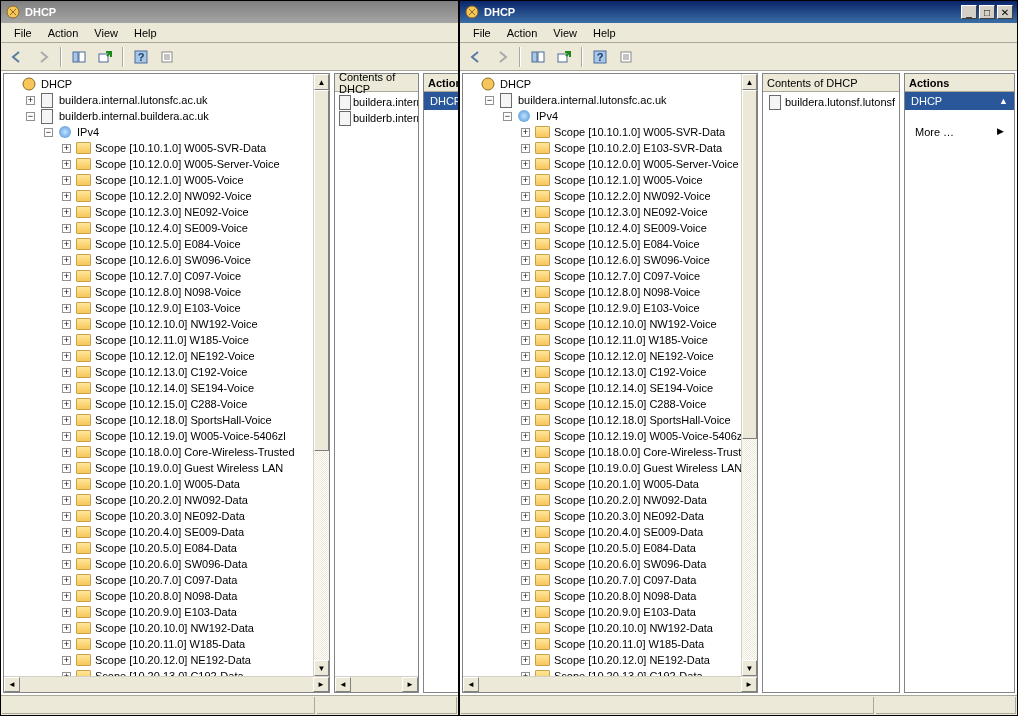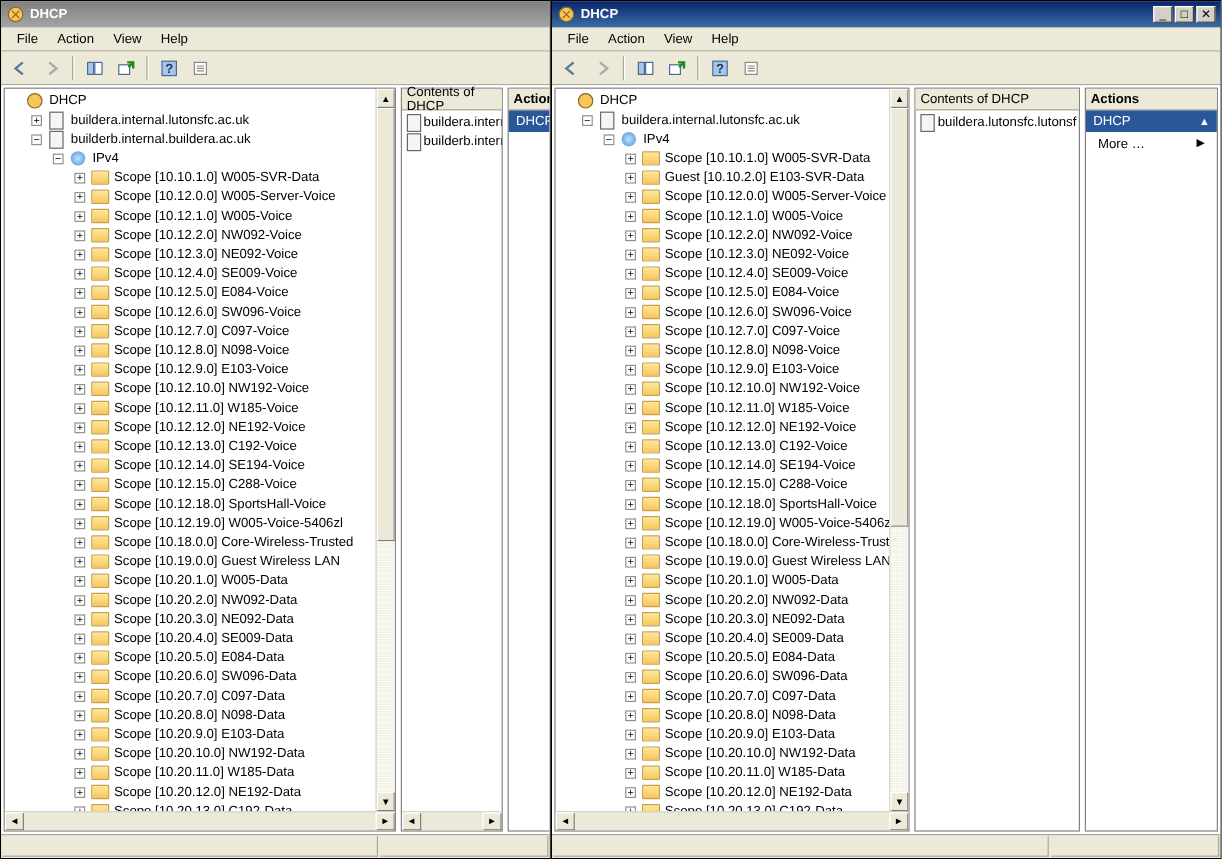--- a/index.html
+++ b/index.html
@@ -36,21 +36,21 @@
   .icon { width:16px; height:16px; display:inline-flex; align-items:center; justify-content:center; margin:0 2px;}
   .folder-icon::before { content:""; width:13px; height:10px; background:linear-gradient(#ffe79c,#f7c65a); border:1px solid #c7a24b; border-radius:1px; display:block;}
   .server-icon::before { content:""; width:10px; height:13px; background:#f5f5f5; border:1px solid #6a6a6a; display:block;}
   .ipv4-icon::before { content:""; width:12px; height:12px; border-radius:50%; background:radial-gradient(#bfe3ff,#4a8dd5); display:block;}
   .dhcp-icon svg { display:block;}
   .label { padding: 1px 2px;}
   .list-body { padding:2px; overflow:hidden;}
   .list-row { display:flex; align-items:center; height:16px; white-space:nowrap;}
   .actions-body { padding:0;}
   .actions-header-blue { background:#2a579a; color:#fff; padding:3px 6px; display:flex; align-items:center; justify-content:space-between;}
-  .actions-item { padding:4px 10px; display:flex; align-items:flex-start; gap:6px;}
+  .actions-item { padding:4px 10px; display:flex; align-items:flex-start; gap:6px;margin-top:12px;}
   .statusbar { height:20px; background:#ece9d8; border-top:1px solid #aca899; display:flex;}
   .status-cell { border:1px solid #aca899; border-top:none; border-left:none; flex:1; margin:1px;}
   .hscroll { display:flex; align-items:center; justify-content:space-between; height:16px; background:#ece9d8; border-top:1px solid #d4d0c8;}
   .hscroll .arr { width:16px; height:15px; background:#ece9d8; border:1px solid #fff; border-right-color:#808080; border-bottom-color:#808080; display:flex; align-items:center; justify-content:center; font-size:8px;}
   .vscroll { position:absolute; right:0; top:0; bottom:16px; width:16px; background:#ece9d8; display:flex; flex-direction:column; border-left:1px solid #d4d0c8;}
   .vscroll .arr { height:16px; background:#ece9d8; border:1px solid #fff; border-right-color:#808080; border-bottom-color:#808080; display:flex; align-items:center; justify-content:center; font-size:8px;}
   .vscroll .track { flex:1; background:repeating-conic-gradient(#ece9d8 0 25%, #fff 0 50%) 0 0/2px 2px;}
   .vscroll .thumb { background:#ece9d8; border:1px solid #fff; border-right-color:#808080; border-bottom-color:#808080;}
 </style>
 </head>
@@ -484,21 +484,21 @@
           <div class="tree-row">
     <span class="indent" style="width:54px"></span>
     <span class="expander">+</span>
     <span class="icon folder-icon"></span>
     <span class="label">Scope [10.10.1.0] W005-SVR-Data</span>
   </div>
           <div class="tree-row">
     <span class="indent" style="width:54px"></span>
     <span class="expander">+</span>
     <span class="icon folder-icon"></span>
-    <span class="label">Guest [10.10.2.0] E103-SVR-Data</span>
+    <span class="label">Scope [10.10.2.0] E103-SVR-Data</span>
   </div>
           <div class="tree-row">
     <span class="indent" style="width:54px"></span>
     <span class="expander">+</span>
     <span class="icon folder-icon"></span>
     <span class="label">Scope [10.12.0.0] W005-Server-Voice</span>
   </div>
           <div class="tree-row">
     <span class="indent" style="width:54px"></span>
     <span class="expander">+</span>
@@ -701,21 +701,21 @@
       <div class="hscroll">
         <div class="arr">◄</div>
         <div class="arr">►</div>
       </div>
     </div>
     <div class="pane list-pane">
       <div class="header">Contents of DHCP</div>
       <div class="list-body" id="right-list">
           <div class="list-row">
             <span class="icon server-icon"></span>
-            <span>buildera.lutonsfc.lutonsf</span>
+            <span>buildera.lutonsf.lutonsf</span>
           </div>
         </div>
     </div>
     <div class="pane actions-pane">
       <div class="header">
           <b>Actions</b>
         </div>
       <div class="actions-body">
         <div class="actions-header-blue">
           <span>DHCP</span>

